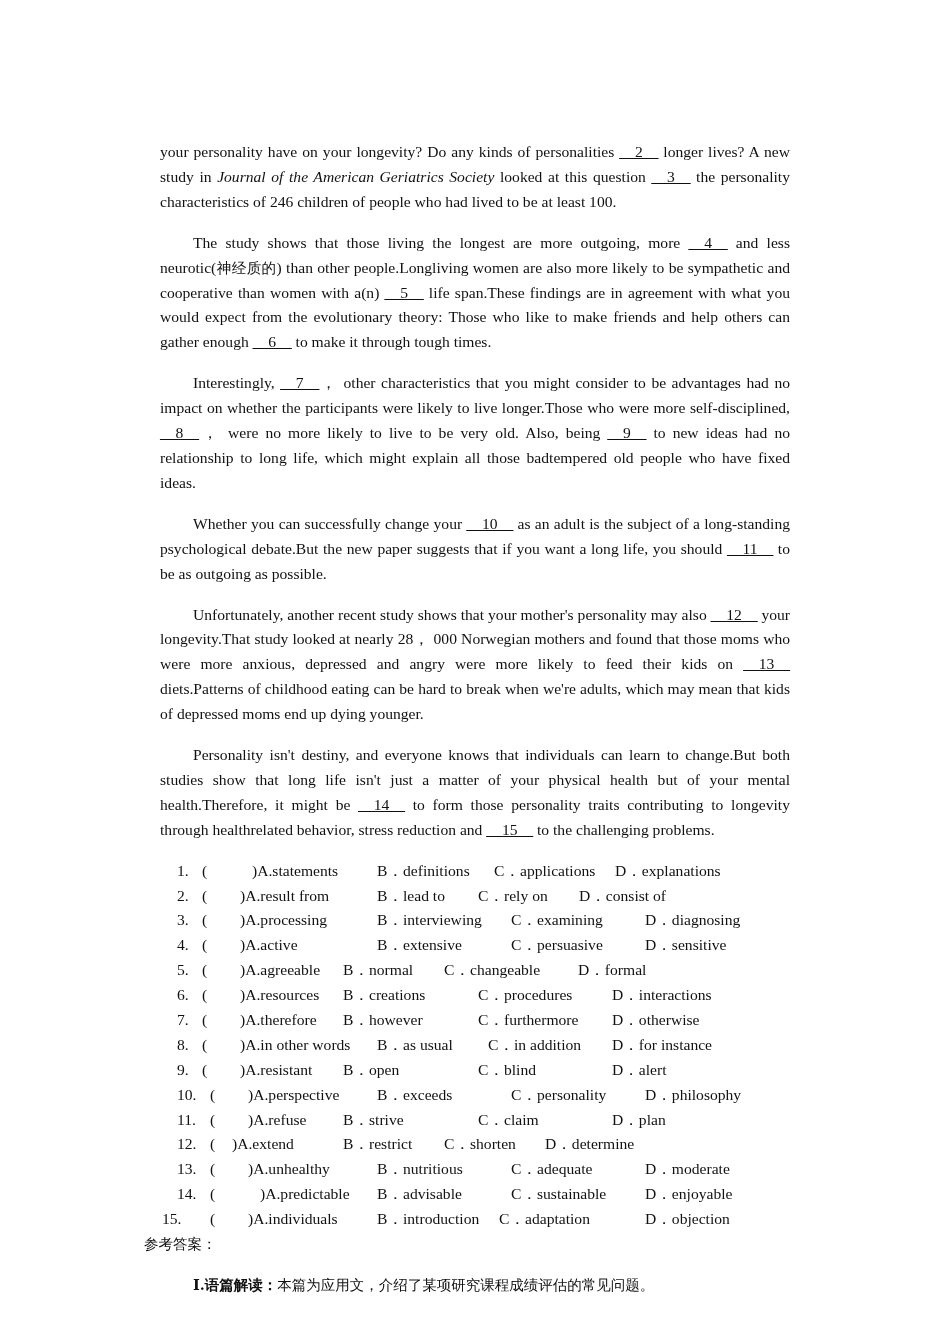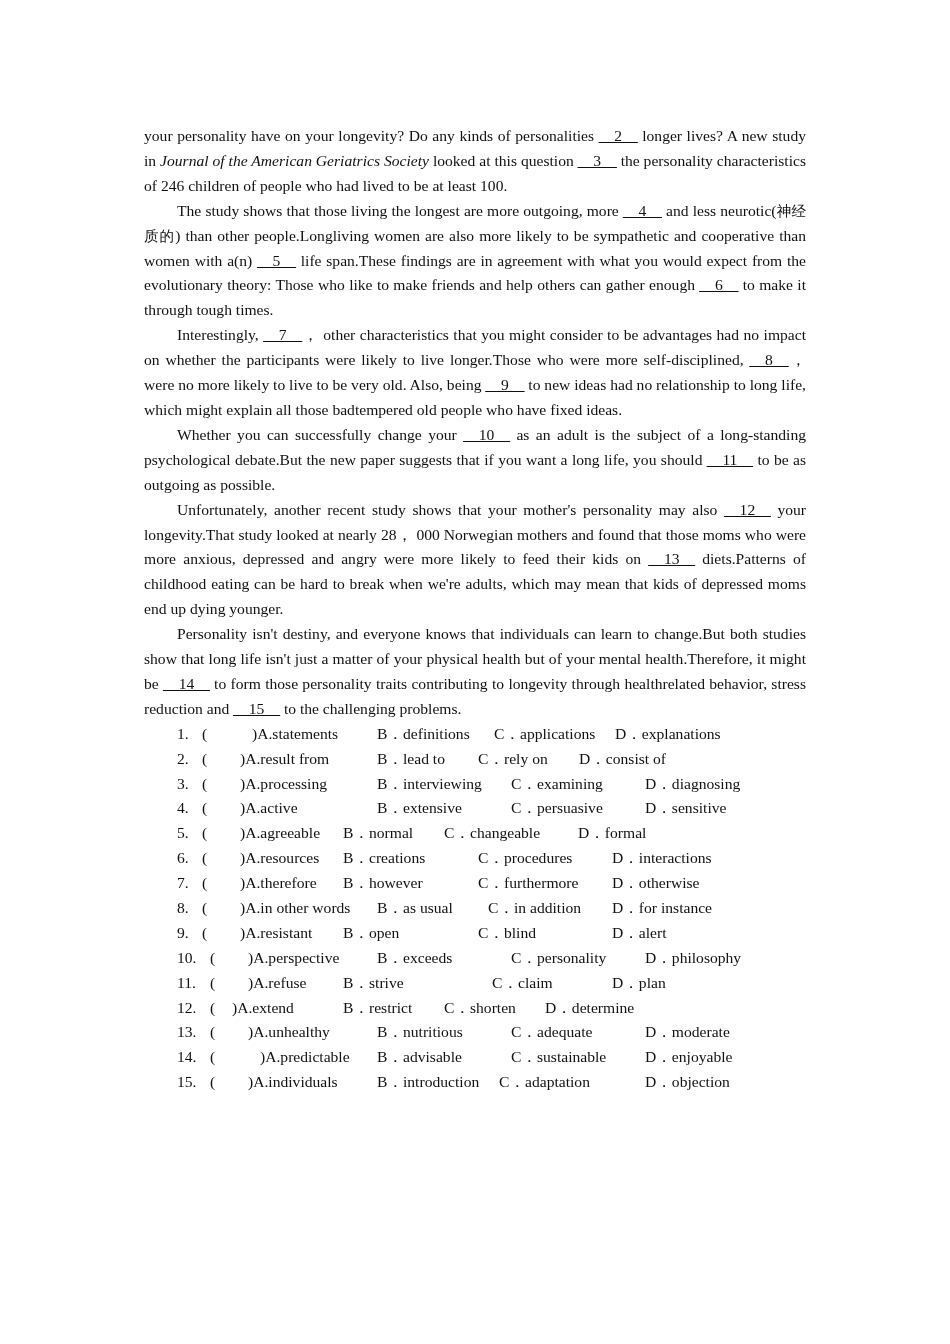--- a/index.html
+++ b/index.html
@@ -17,21 +17,21 @@
     }
     .page {
       position: absolute;
       left: 144px;
       top: 124px;
       width: 662px;
       font-size: 15.6px;
       line-height: 24.9px;
     }
     .para {
-      margin: 0;
+      margin: 16px;
       text-align: justify;
       text-align-last: left;
     }
     .indent { text-indent: 33px; }
     .blank {
       text-decoration: underline;
       white-space: pre;
     }
     .cjk {
       font-family: "DejaVu Serif", "DejaVu Sans", serif;
@@ -157,21 +157,21 @@
       <span style="left:104px">)A.perspective</span>
       <span style="left:233px">B．exceeds</span>
       <span style="left:367px">C．personality</span>
       <span style="left:501px">D．philosophy</span>
     </div>
     <div class="opt-row">
       <span style="left:33px">11.</span>
       <span style="left:66px">(</span>
       <span style="left:104px">)A.refuse</span>
       <span style="left:199px">B．strive</span>
-      <span style="left:348px">C．claim</span>
+      <span style="left:334px">C．claim</span>
       <span style="left:468px">D．plan</span>
     </div>
     <div class="opt-row">
       <span style="left:33px">12.</span>
       <span style="left:66px">(</span>
       <span style="left:88px">)A.extend</span>
       <span style="left:199px">B．restrict</span>
       <span style="left:300px">C．shorten</span>
       <span style="left:401px">D．determine</span>
     </div>
@@ -185,22 +185,26 @@
     </div>
     <div class="opt-row">
       <span style="left:33px">14.</span>
       <span style="left:66px">(</span>
       <span style="left:116px">)A.predictable</span>
       <span style="left:233px">B．advisable</span>
       <span style="left:367px">C．sustainable</span>
       <span style="left:501px">D．enjoyable</span>
     </div>
     <div class="opt-row">
-      <span style="left:33px">15.</span>
+      <span style="left:18px">15.</span>
       <span style="left:66px">(</span>
       <span style="left:104px">)A.individuals</span>
       <span style="left:233px">B．introduction</span>
       <span style="left:355px">C．adaptation</span>
       <span style="left:501px">D．objection</span>
     </div>
   </div>
 
+  <p class="answers-title cjk">参考答案：</p>
+  <p class="para indent">
+    <span class="cjk bold-cjk">Ⅰ.语篇解读：</span><span class="cjk">本篇为应用文，介绍了某项研究课程成绩评估的常见问题。</span>
+  </p>
 </div>
 
 </body></html>

